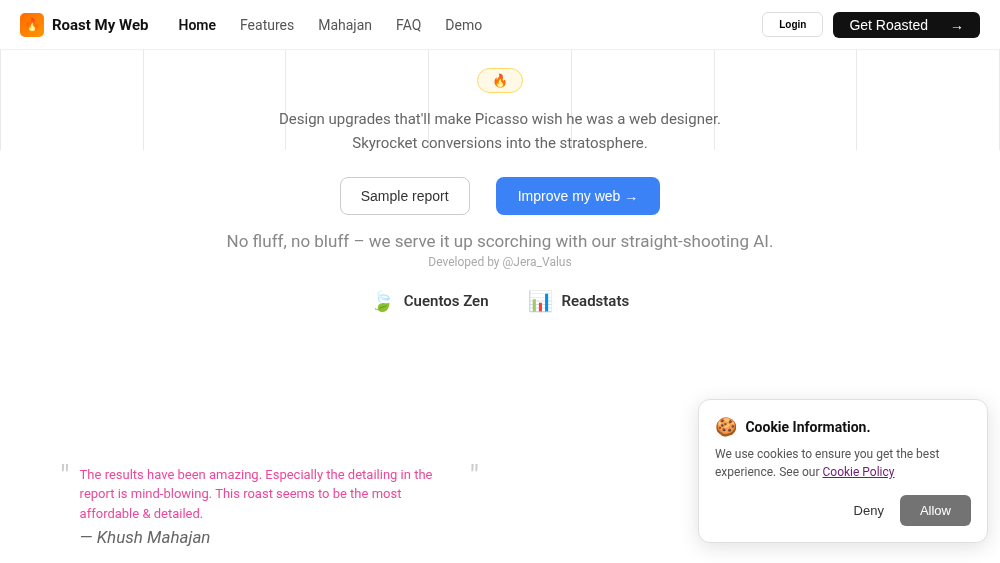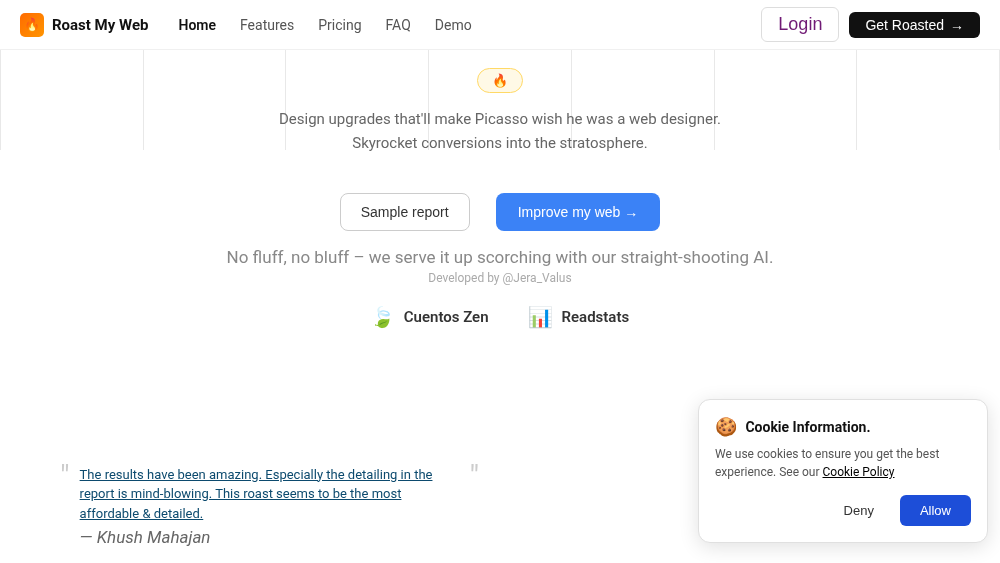--- a/index.html
+++ b/index.html
@@ -59,39 +59,40 @@
     .nav-link.active {
       color: #111;
       font-weight: 600;
     }
     .nav-actions {
       display: flex;
       align-items: center;
       gap: 10px;
     }
     .btn-login {
-      font-size: 18px;
-      color: #701a75;
+      font-size: 10px;
+      color: #000000;
       background: none;
       border: 1px solid #ddd;
       padding: 6px 16px;
       border-radius: 6px;
       cursor: pointer;
+      font-weight: bold;
     }
     .btn-get-roasted {
       font-size: 14px;
       color: #fff;
       background: #111;
       border: none;
       padding: 5px 16px;
       border-radius: 6px;
       cursor: pointer;
       display: flex;
       align-items: flex-end;
-      gap: 6px;
+      gap: 22px;
       font-weight: 500;
     }
 
     
     .grid-bg {
       position: absolute;
       top: 50px;
       left: 0;
       width: 100%;
       height: 100px;
@@ -142,21 +143,21 @@
     .hero-heading .highlight {
       color: #f5a623;
     }
 
     
     .hero-subtitle {
       font-size: 15px;
       color: #666;
       text-align: center;
       line-height: 1.6;
-      margin-bottom: 38px;
+      margin-bottom: 22px;
     }
 
     
     .cta-buttons {
       display: flex;
       gap: 26px;
       margin-bottom: 16px;
     }
     .btn-sample {
       font-size: 14px;
@@ -238,24 +239,23 @@
       margin-top: -4px;
     }
     .quote-mark-right {
       font-size: 30px;
       color: #ccc;
       line-height: 1;
       margin-top: -4px;
     }
     .testimonial-text {
       font-size: 13px;
-      color: #0c4a6e;
+      color: #ec4899;
       line-height: 1.5;
       max-width: 380px;
-      text-decoration: underline;
     }
     .testimonial-author {
       font-size: 17px;
       color: #666;
       font-style: italic;
       margin-top: 4px;
     }
 
     
     .cookie-banner {
@@ -282,30 +282,29 @@
     .cookie-emoji {
       font-size: 18px;
     }
     .cookie-body-text {
       font-size: 12px;
       color: #555;
       line-height: 1.5;
       margin-bottom: 14px;
     }
     .cookie-link {
-      color: #000000;
+      color: #701a75;
       text-decoration: underline;
     }
     .cookie-actions {
       display: flex;
-      gap: 10px;
       justify-content: flex-end;
     }
     .btn-allow {
-      background: #1d4ed8;
+      background: #737373;
       color: #fff;
       border: none;
       padding: 8px 20px;
       border-radius: 6px;
       font-size: 13px;
       font-weight: 500;
       cursor: pointer;
     }
     .btn-deny {
       background: none;
@@ -320,21 +319,21 @@
 <body>
 
 <nav class="navbar">
   <a class="navbar-logo">
     <span class="logo-icon">🔥</span>
     <span>Roast My Web</span>
   </a>
   <div class="nav-links">
     <a class="nav-link active">Home</a>
     <a class="nav-link">Features</a>
-    <a class="nav-link">Pricing</a>
+    <a class="nav-link">Mahajan</a>
     <a class="nav-link">FAQ</a>
     <a class="nav-link">Demo</a>
   </div>
   <div class="nav-actions">
     <button class="btn-login">Login</button>
     <button class="btn-get-roasted">
       <span>Get Roasted</span>
       <span>→</span>
     </button>
   </div>

